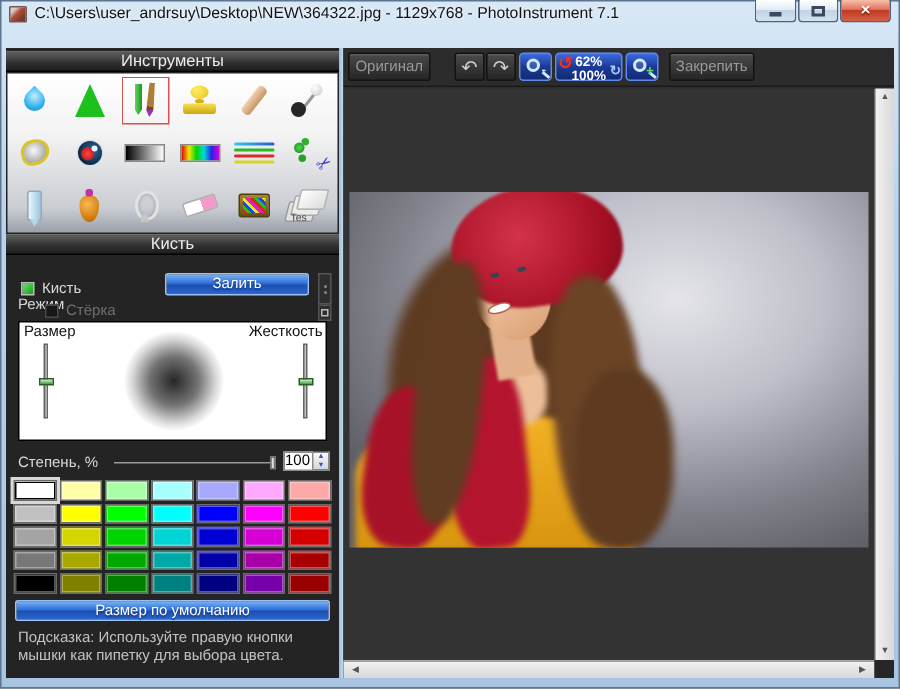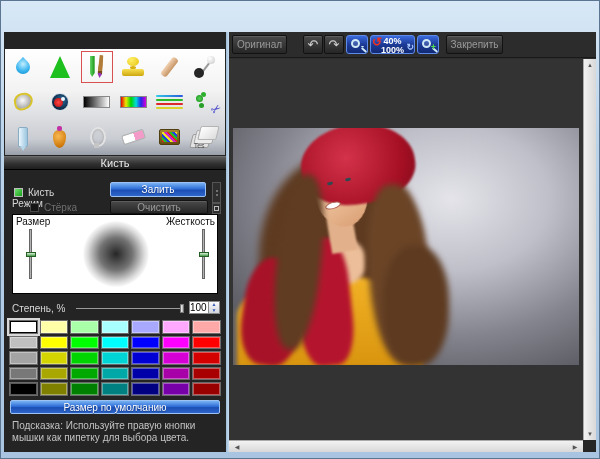--- a/index.html
+++ b/index.html
@@ -202,26 +202,42 @@
     background:radial-gradient(circle at 40% 40%,#d4334a,#a50f24 68%,#7c0b1a);}
   .hair-left{left:44px;top:46px;width:44px;height:176px;background:#5f3c22;border-radius:45%;transform:rotate(6deg);filter:blur(3px);}
   .hair-right{left:136px;top:56px;width:60px;height:180px;background:#6b4426;border-radius:45%;transform:rotate(-5deg);filter:blur(3px);}
   .hair-shoulder{left:150px;top:118px;width:66px;height:120px;background:#5d3a20;border-radius:45%;filter:blur(3px);}
 </style>
 </head>
 <body>
 
 <div class="window">
 
+  <div class="titlebar">
+    <div class="app-icon"></div>
+    <div class="title-text">C:\Users\user_andrsuy\Desktop\NEW\364322.jpg - 1129x768 - PhotoInstrument 7.1</div>
+    <div class="winbtns">
+      <div class="winbtn btn-min">
+          <div class="glyph-min"></div>
+        </div>
+      <div class="winbtn btn-max">
+          <div class="glyph-max"></div>
+        </div>
+      <div class="winbtn btn-close">
+          <div class="glyph-close">×</div>
+        </div>
+    </div>
+  </div>
 
 
   <div class="main">
 
     <div class="left-panel">
 
+      <div class="sect-header tools-header">Инструменты</div>
       <div class="tools-grid">
           <div class="tool">
             <span class="ic ic-liquify-drop"></span>
           </div>
           <div class="tool">
             <span class="ic ic-cone"></span>
           </div>
           <div class="tool selected">
             <span class="ic ic-draw-brushes"></span>
           </div>
@@ -284,21 +300,20 @@
       <div class="lbl mode-label">Режим</div>
       <div class="cb-row cb-brush">
         <span class="cb checked"></span>
         <span class="lbl">Кисть</span>
       </div>
       <div class="cb-row cb-eraser">
         <span class="cb disabled"></span>
         <span class="lbl dim">Стёрка</span>
       </div>
       <div class="btn-blue btn-fill">Залить</div>
-      <div class="btn-dark btn-clear">Очистить</div>
       <div class="side-strip">
         <div class="strip-handle">
             <i></i>
             <i></i>
           </div>
         <div class="strip-btn">
             <i></i>
           </div>
       </div>
 
@@ -375,21 +390,21 @@
       <div class="canvas-toolbar">
         <div class="tb-btn btn-dark tb-original">Оригинал</div>
         <div class="tb-btn btn-dark tb-undo"><span>↶</span></div>
         <div class="tb-btn btn-dark tb-redo"><span>↷</span></div>
         <div class="tb-btn tb-zoom tb-zoomout">
           <span class="mag"></span>
           <span class="mag-minus">-</span>
         </div>
         <div class="tb-btn tb-zoom tb-zoomval">
           <span class="zoom-red">↺</span>
-          <div>40%</div>
+          <div>62%</div>
           <div>100%</div>
           <span class="zoom-blue">↻</span>
         </div>
         <div class="tb-btn tb-zoom tb-zoomin">
           <span class="mag"></span>
           <span class="mag-plus">+</span>
         </div>
         <div class="tb-btn btn-dark tb-fix">Закрепить</div>
       </div>
 

